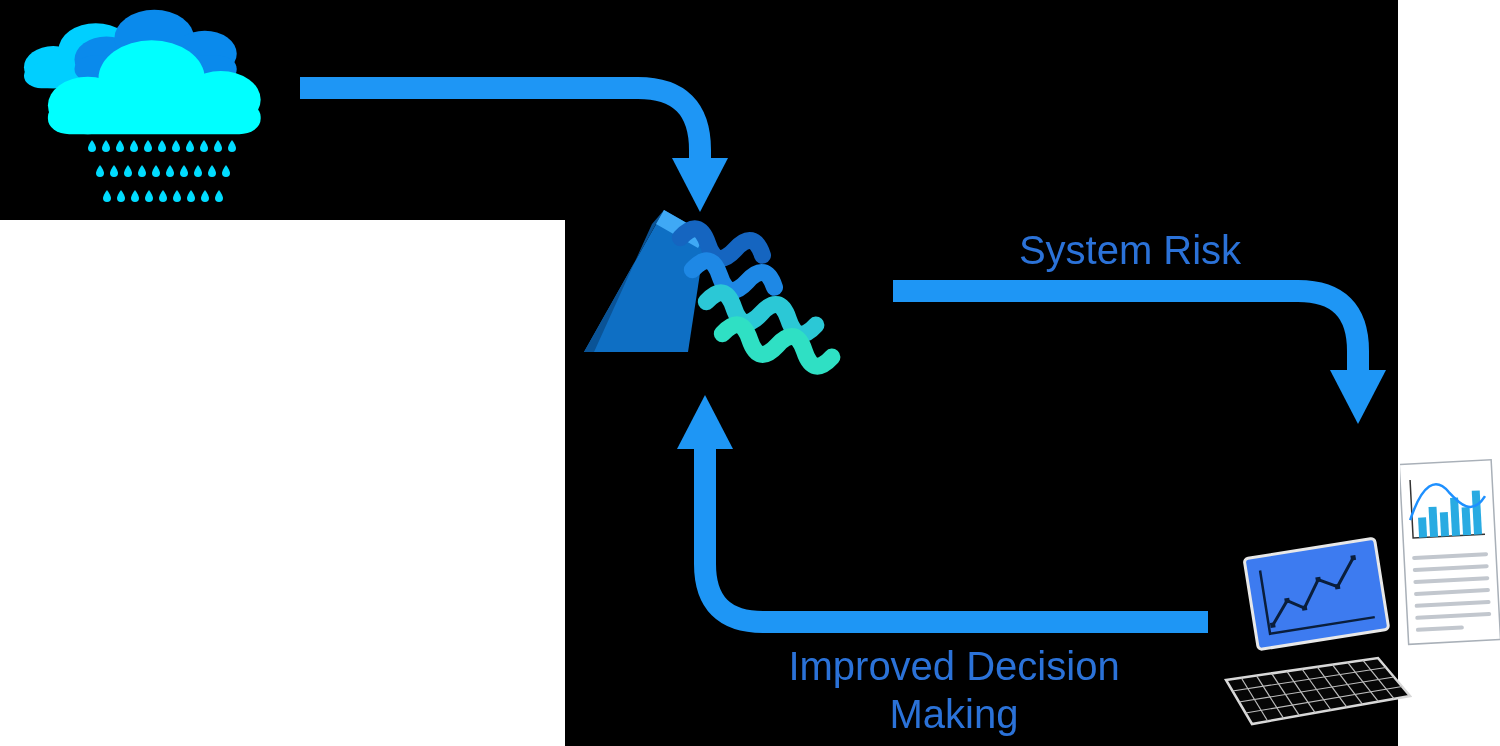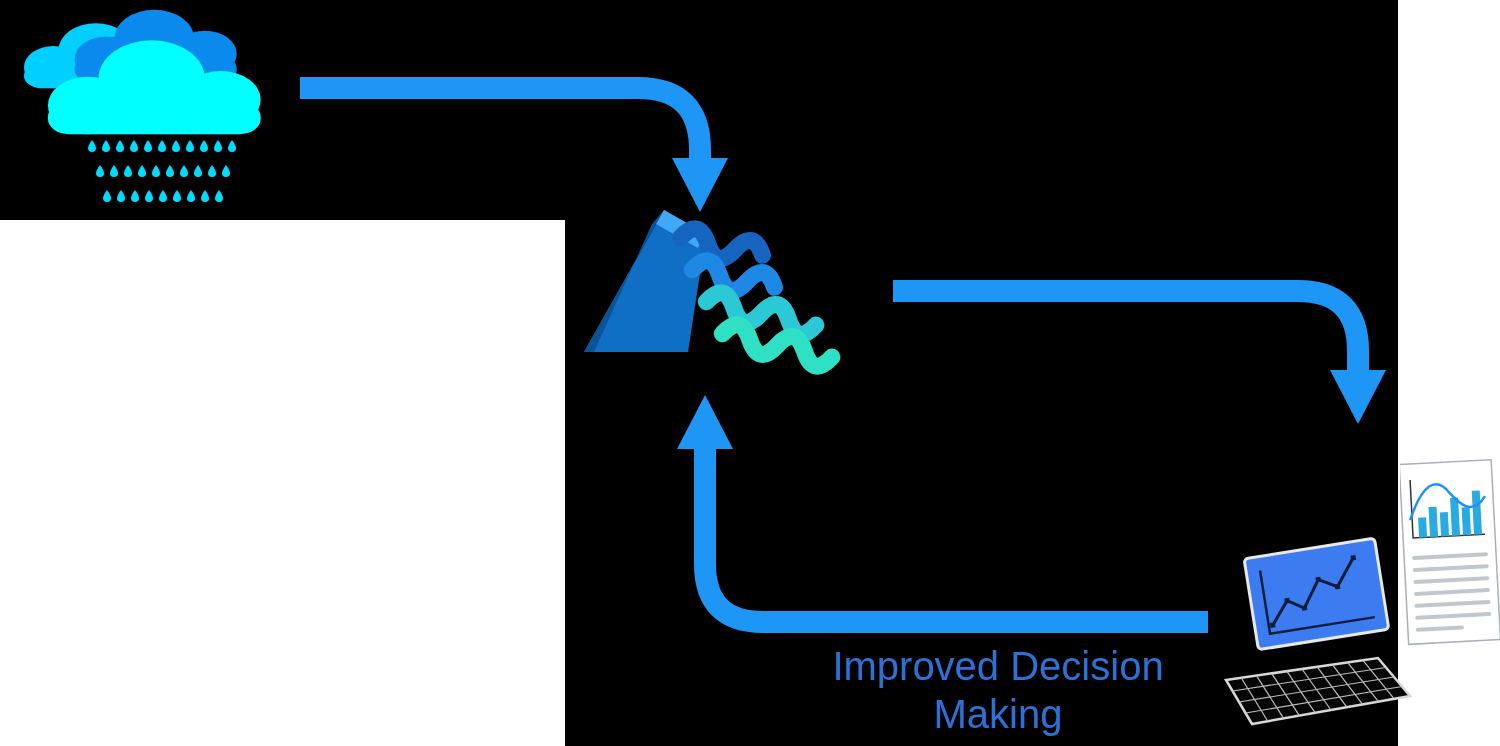--- a/index.html
+++ b/index.html
@@ -15,21 +15,21 @@
   .icon{position:absolute;}
   .arrows{position:absolute;left:0;top:0;width:1500px;height:746px;pointer-events:none;}
   .arrow{fill:none;stroke:var(--arrow-color,#1E96F5);stroke-width:22px;}
   .arrow-head{fill:var(--arrow-color,#1E96F5);}
   .edge-label{
     position:absolute;color:var(--label-color,#2B72D8);
     font-size:40px;line-height:48px;text-align:center;font-weight:400;
   }
   .label-env{left:298px;top:20px;width:410px;}
   .label-system{left:980px;top:226px;width:300px;}
-  .label-improved{left:804px;top:642px;width:388px;}
+  .label-improved{left:760px;top:642px;width:388px;}
 
   
   .cloud-back{fill:var(--cloud-back,#00CFFF);}
   .cloud-mid{fill:var(--cloud-mid,#0A8AEC);}
   .cloud-front{fill:var(--cloud-front,#00FFFF);}
   .rain{fill:var(--rain-color,#00DCFF);}
 
   
   .dam-front{fill:var(--dam-front,#0E6FC4);}
   .dam-side{fill:var(--dam-side,#0A5396);}
@@ -194,15 +194,16 @@
         <rect class="doc-line" x="12" y="108" width="76" height="4" rx="2"></rect>
         <rect class="doc-line" x="12" y="120" width="76" height="4" rx="2"></rect>
         <rect class="doc-line" x="12" y="132" width="76" height="4" rx="2"></rect>
         <rect class="doc-line" x="12" y="144" width="76" height="4" rx="2"></rect>
         <rect class="doc-line" x="12" y="156" width="76" height="4" rx="2"></rect>
         <rect class="doc-line" x="12" y="168" width="48" height="4" rx="2"></rect>
       </g>
     </g>
   </svg>
 
+  <div class="edge-label label-system">System Risk</div>
   <div class="edge-label label-improved">Improved Decision Making</div>
 
 </div>
 
 </body></html>

